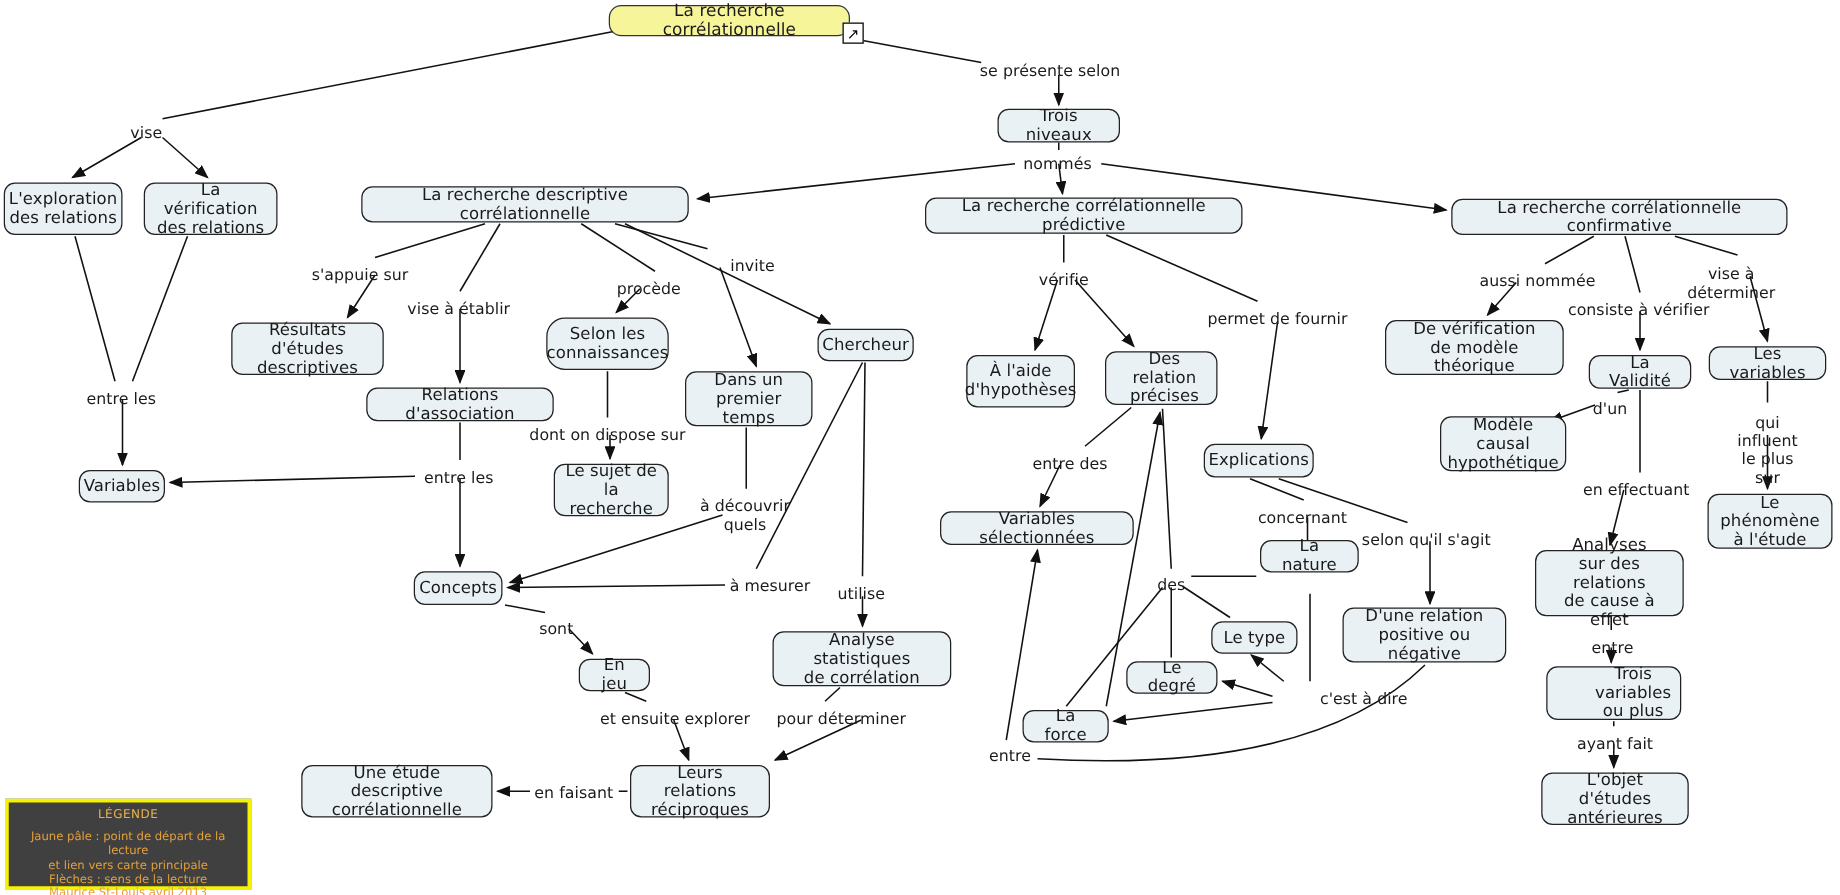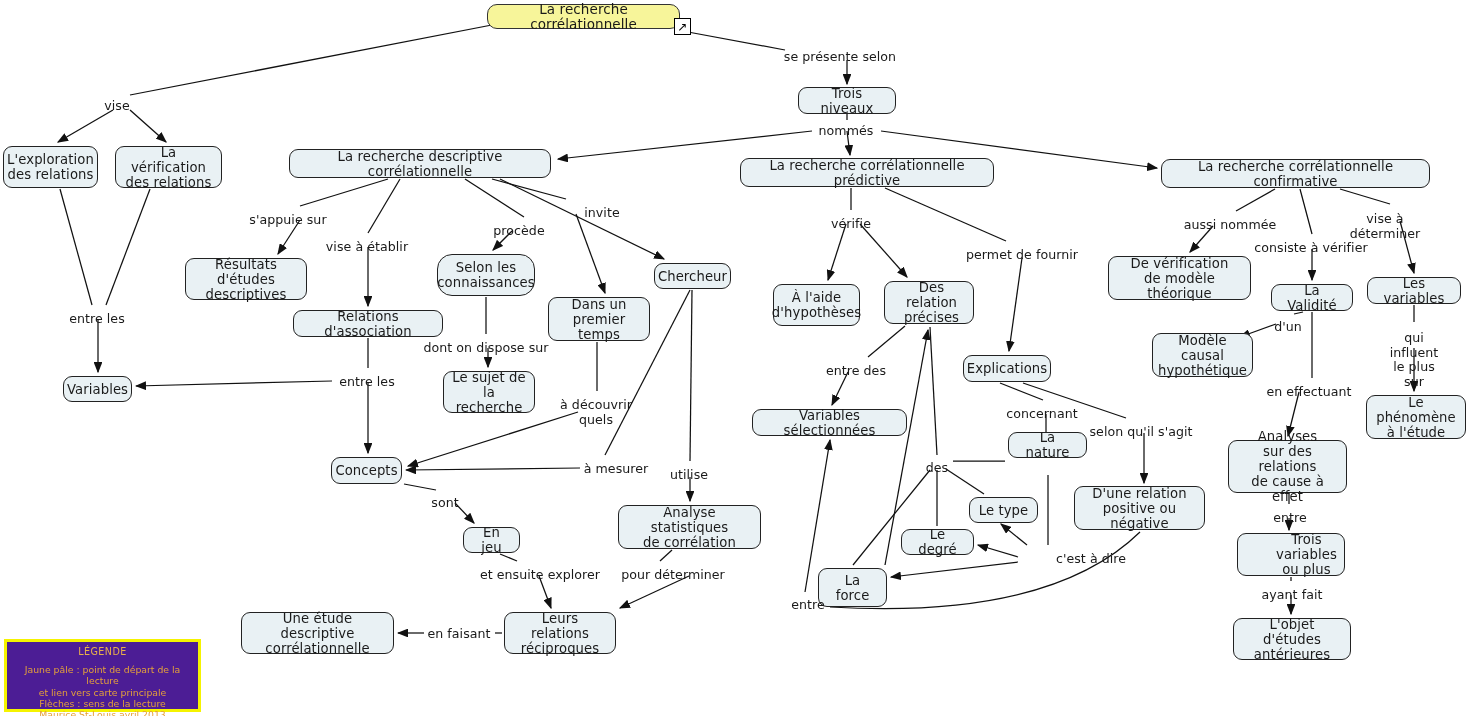--- a/index.html
+++ b/index.html
@@ -56,21 +56,21 @@
     white-space:pre-line;
     background:transparent;
     transform:translateX(-50%);
     letter-spacing:0.05px;
   }
   #legend{
     position:absolute;
     left:4px;top:639px;
     width:197px;height:73px;
     box-sizing:border-box;
-    background:#4c1d95;
+    background:#404040;
     border:3px solid #f5f300;
     color:#e4a03a;
     font-size:9.3px;
     line-height:11.2px;
     text-align:center;
     padding:4px 3px 3px 3px;
   }
   #legend .lg-title{
     font-size:9.6px;
     letter-spacing:.4px;
@@ -202,21 +202,21 @@
 réciproques</span></div>
       <div class="node" style="left: 773px; top: 284px; width: 87px; height: 42px;"><span>À l'aide
 d'hypothèses</span></div>
       <div class="node" style="left: 884px; top: 281px; width: 90px; height: 43px; padding-left: 12px;"><span>Des relation
 précises</span></div>
       <div class="node" style="left: 963px; top: 355px; width: 88px; height: 27px;"><span>Explications</span></div>
       <div class="node" style="left: 752px; top: 409px; width: 155px; height: 27px;"><span>Variables sélectionnées</span></div>
       <div class="node" style="left: 1008px; top: 432px; width: 79px; height: 26px;"><span>La nature</span></div>
       <div class="node" style="left: 969px; top: 497px; width: 69px; height: 26px;"><span>Le type</span></div>
       <div class="node" style="left: 901px; top: 529px; width: 73px; height: 26px;"><span>Le degré</span></div>
-      <div class="node" style="left: 818px; top: 568px; width: 69px; height: 39px;"><span>La force</span></div>
+      <div class="node" style="left: 818px; top: 568px; width: 69px; height: 26px;"><span>La force</span></div>
       <div class="node" style="left: 1074px; top: 486px; width: 131px; height: 44px;"><span>D'une relation
 positive ou négative</span></div>
       <div class="node" style="left: 1108px; top: 256px; width: 143px; height: 44px;"><span>De vérification
 de modèle théorique</span></div>
       <div class="node" style="left: 1271px; top: 284px; width: 82px; height: 27px;"><span>La Validité</span></div>
       <div class="node" style="left: 1367px; top: 277px; width: 94px; height: 27px;"><span>Les variables</span></div>
       <div class="node" style="left: 1152px; top: 333px; width: 101px; height: 44px;"><span>Modèle causal
 hypothétique</span></div>
       <div class="node" style="left: 1228px; top: 440px; width: 119px; height: 53px;"><span>Analyses
 sur des relations

